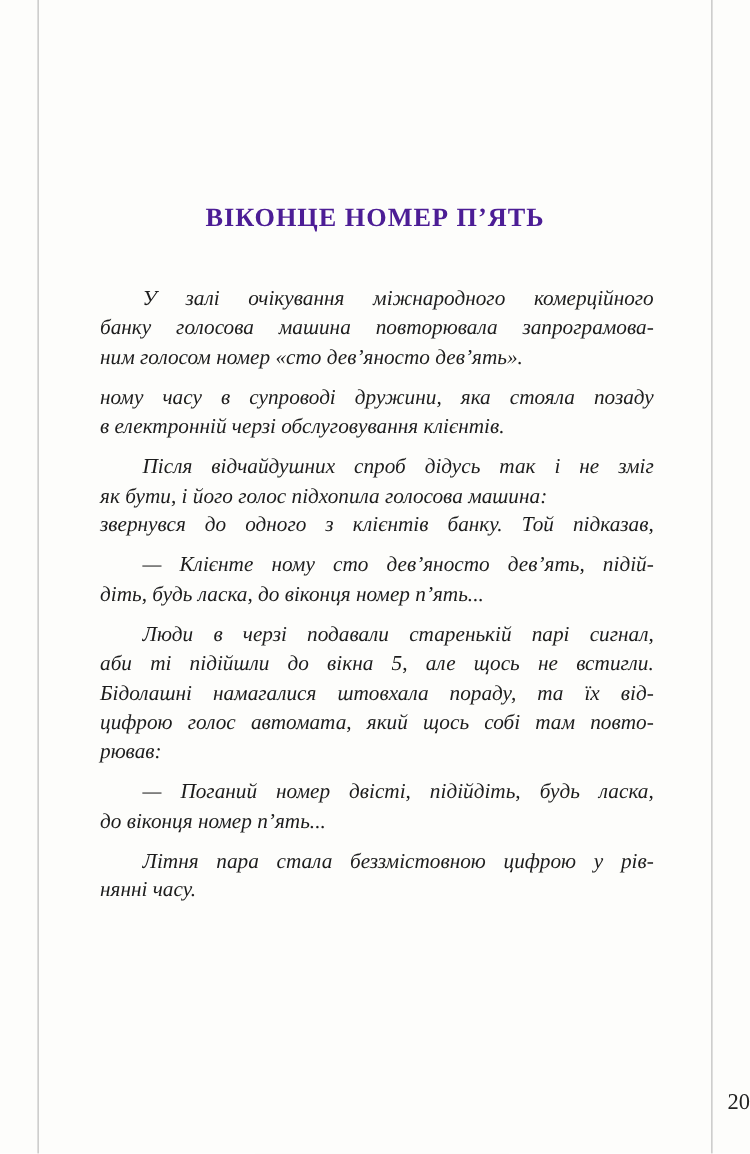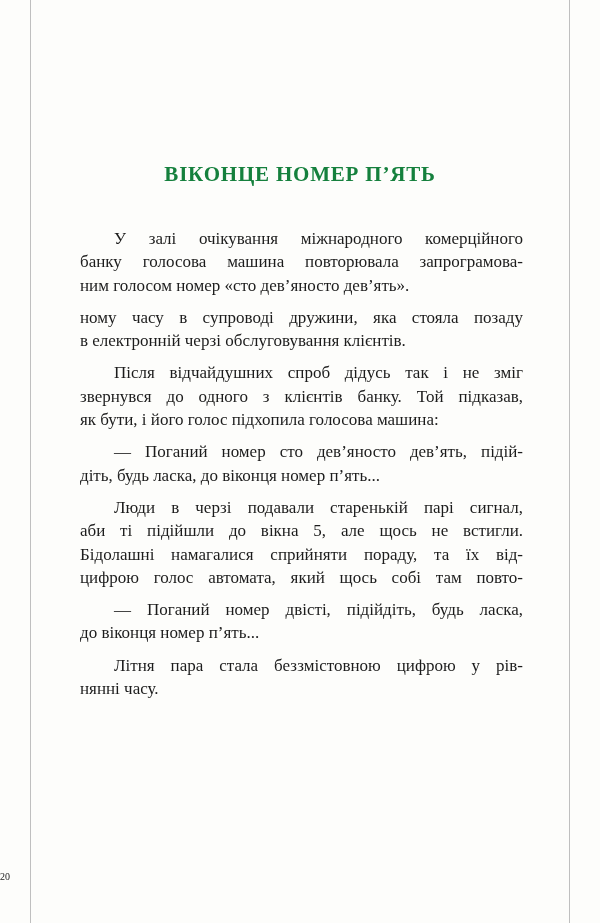--- a/index.html
+++ b/index.html
@@ -23,45 +23,46 @@
   .page-rule.right { right: 30px; }
   .chapter-title {
     position: absolute;
     top: 162px;
     left: 0;
     right: 0;
     text-align: center;
     font-size: 21px;
     font-weight: bold;
     letter-spacing: 0.8px;
-    color: #15803d;
+    color: #4c1d95;
   }
   .content {
     position: absolute;
     left: 80px;
     top: 227px;
     width: 443px;
     font-size: 17px;
     line-height: 23.3px;
   }
   .paragraph { margin: 0 0 9px 0; }
   .line {
     text-align: justify;
     text-align-last: justify;
     white-space: normal;
+    font-style: italic;
   }
   .line.first { text-indent: 34px; }
   .line.last { text-align-last: left; }
   .page-number {
     position: absolute;
     top: 871px;
     left: 0;
     right: 0;
-    text-align: left;
-    font-size: 10px;
+    text-align: right;
+    font-size: 18px;
     color: #222222;
   }
 </style>
 </head>
 <body>
 
 <div class="page">
   <div class="page-rule left"></div>
   <div class="page-rule right"></div>
 
@@ -72,32 +73,33 @@
         <div class="line first">У залі очікування міжнародного комерційного</div>
         <div class="line">банку голосова машина повторювала запрограмова-</div>
         <div class="line last">ним голосом номер «сто дев’яносто дев’ять».</div>
       </div>
       <div class="paragraph">
         <div class="line">ному часу в супроводі дружини, яка стояла позаду</div>
         <div class="line last">в електронній черзі обслуговування клієнтів.</div>
       </div>
       <div class="paragraph">
         <div class="line first">Після відчайдушних спроб дідусь так і не зміг</div>
+        <div class="line last">як бути, і його голос підхопила голосова машина:</div>
         <div class="line">звернувся до одного з клієнтів банку. Той підказав,</div>
-        <div class="line last">як бути, і його голос підхопила голосова машина:</div>
       </div>
       <div class="paragraph">
-        <div class="line first">— Поганий номер сто дев’яносто дев’ять, підій-</div>
+        <div class="line first">— Клієнте ному сто дев’яносто дев’ять, підій-</div>
         <div class="line last">діть, будь ласка, до віконця номер п’ять...</div>
       </div>
       <div class="paragraph">
         <div class="line first">Люди в черзі подавали старенькій парі сигнал,</div>
         <div class="line">аби ті підійшли до вікна 5, але щось не встигли.</div>
-        <div class="line">Бідолашні намагалися сприйняти пораду, та їх від-</div>
+        <div class="line">Бідолашні намагалися штовхала пораду, та їх від-</div>
         <div class="line">цифрою голос автомата, який щось собі там повто-</div>
+        <div class="line last">рював:</div>
       </div>
       <div class="paragraph">
         <div class="line first">— Поганий номер двісті, підійдіть, будь ласка,</div>
         <div class="line last">до віконця номер п’ять...</div>
       </div>
       <div class="paragraph">
         <div class="line first">Літня пара стала беззмістовною цифрою у рів-</div>
         <div class="line last">нянні часу.</div>
       </div>
     </div>

